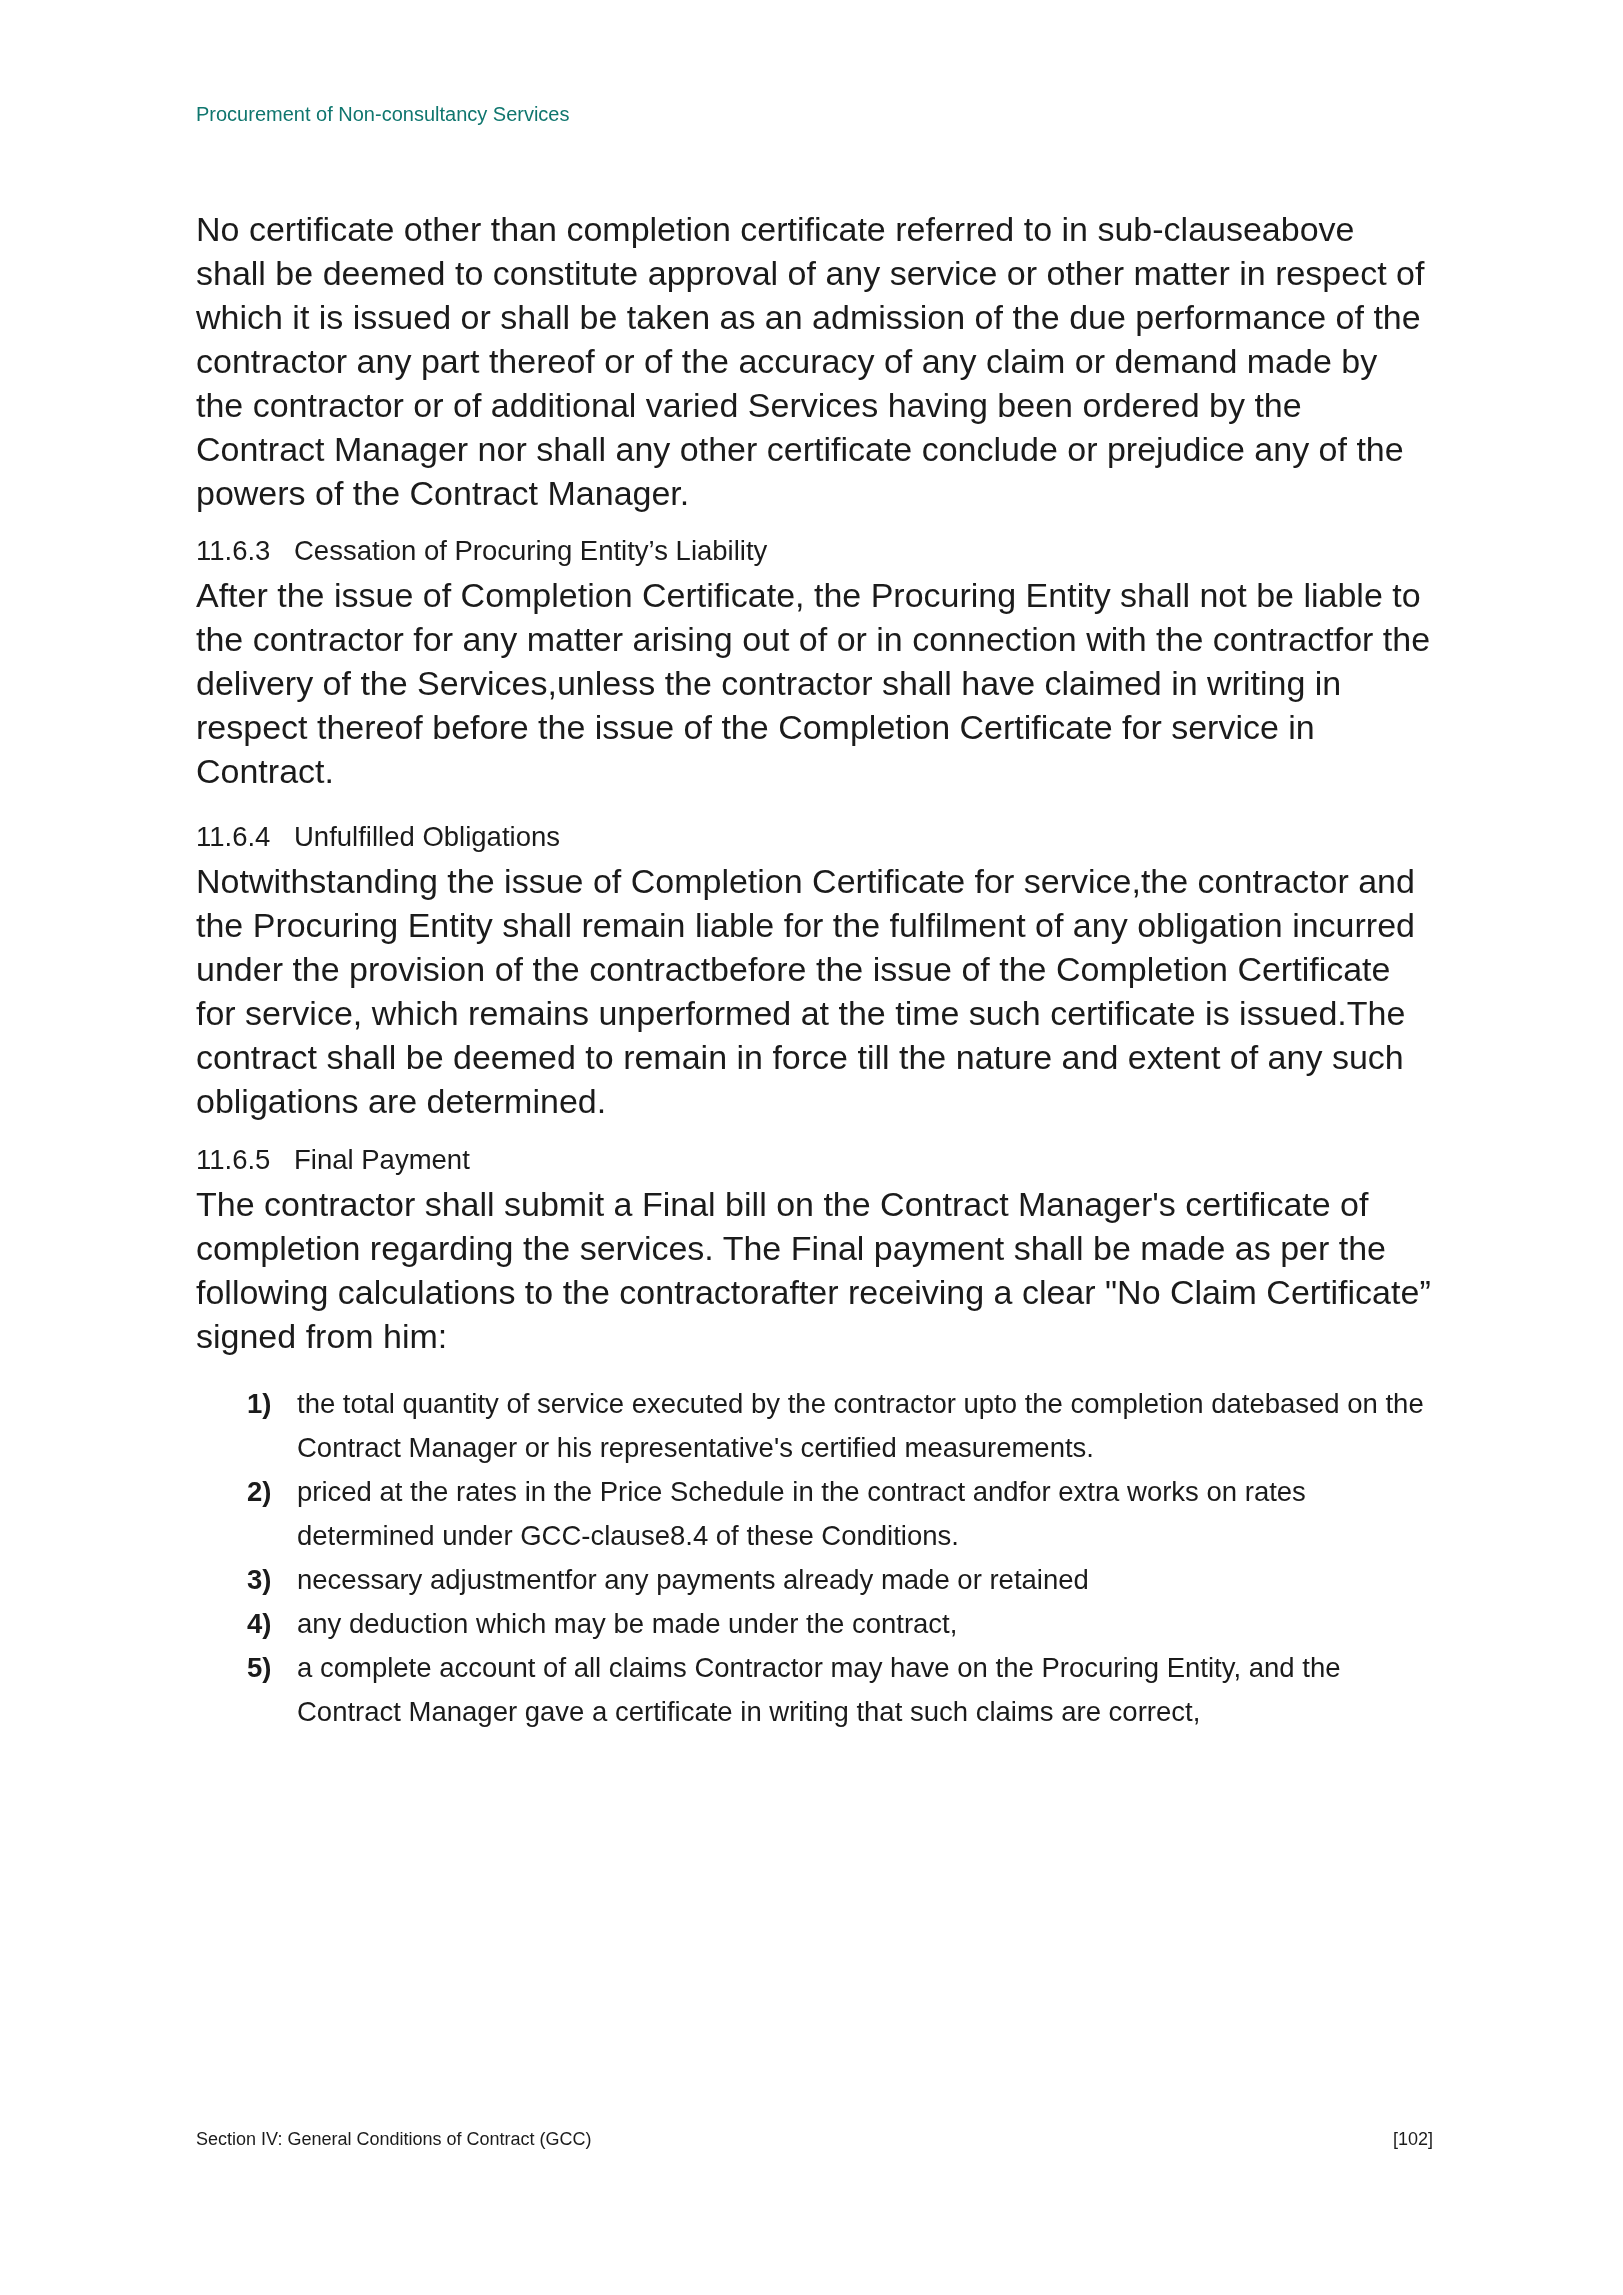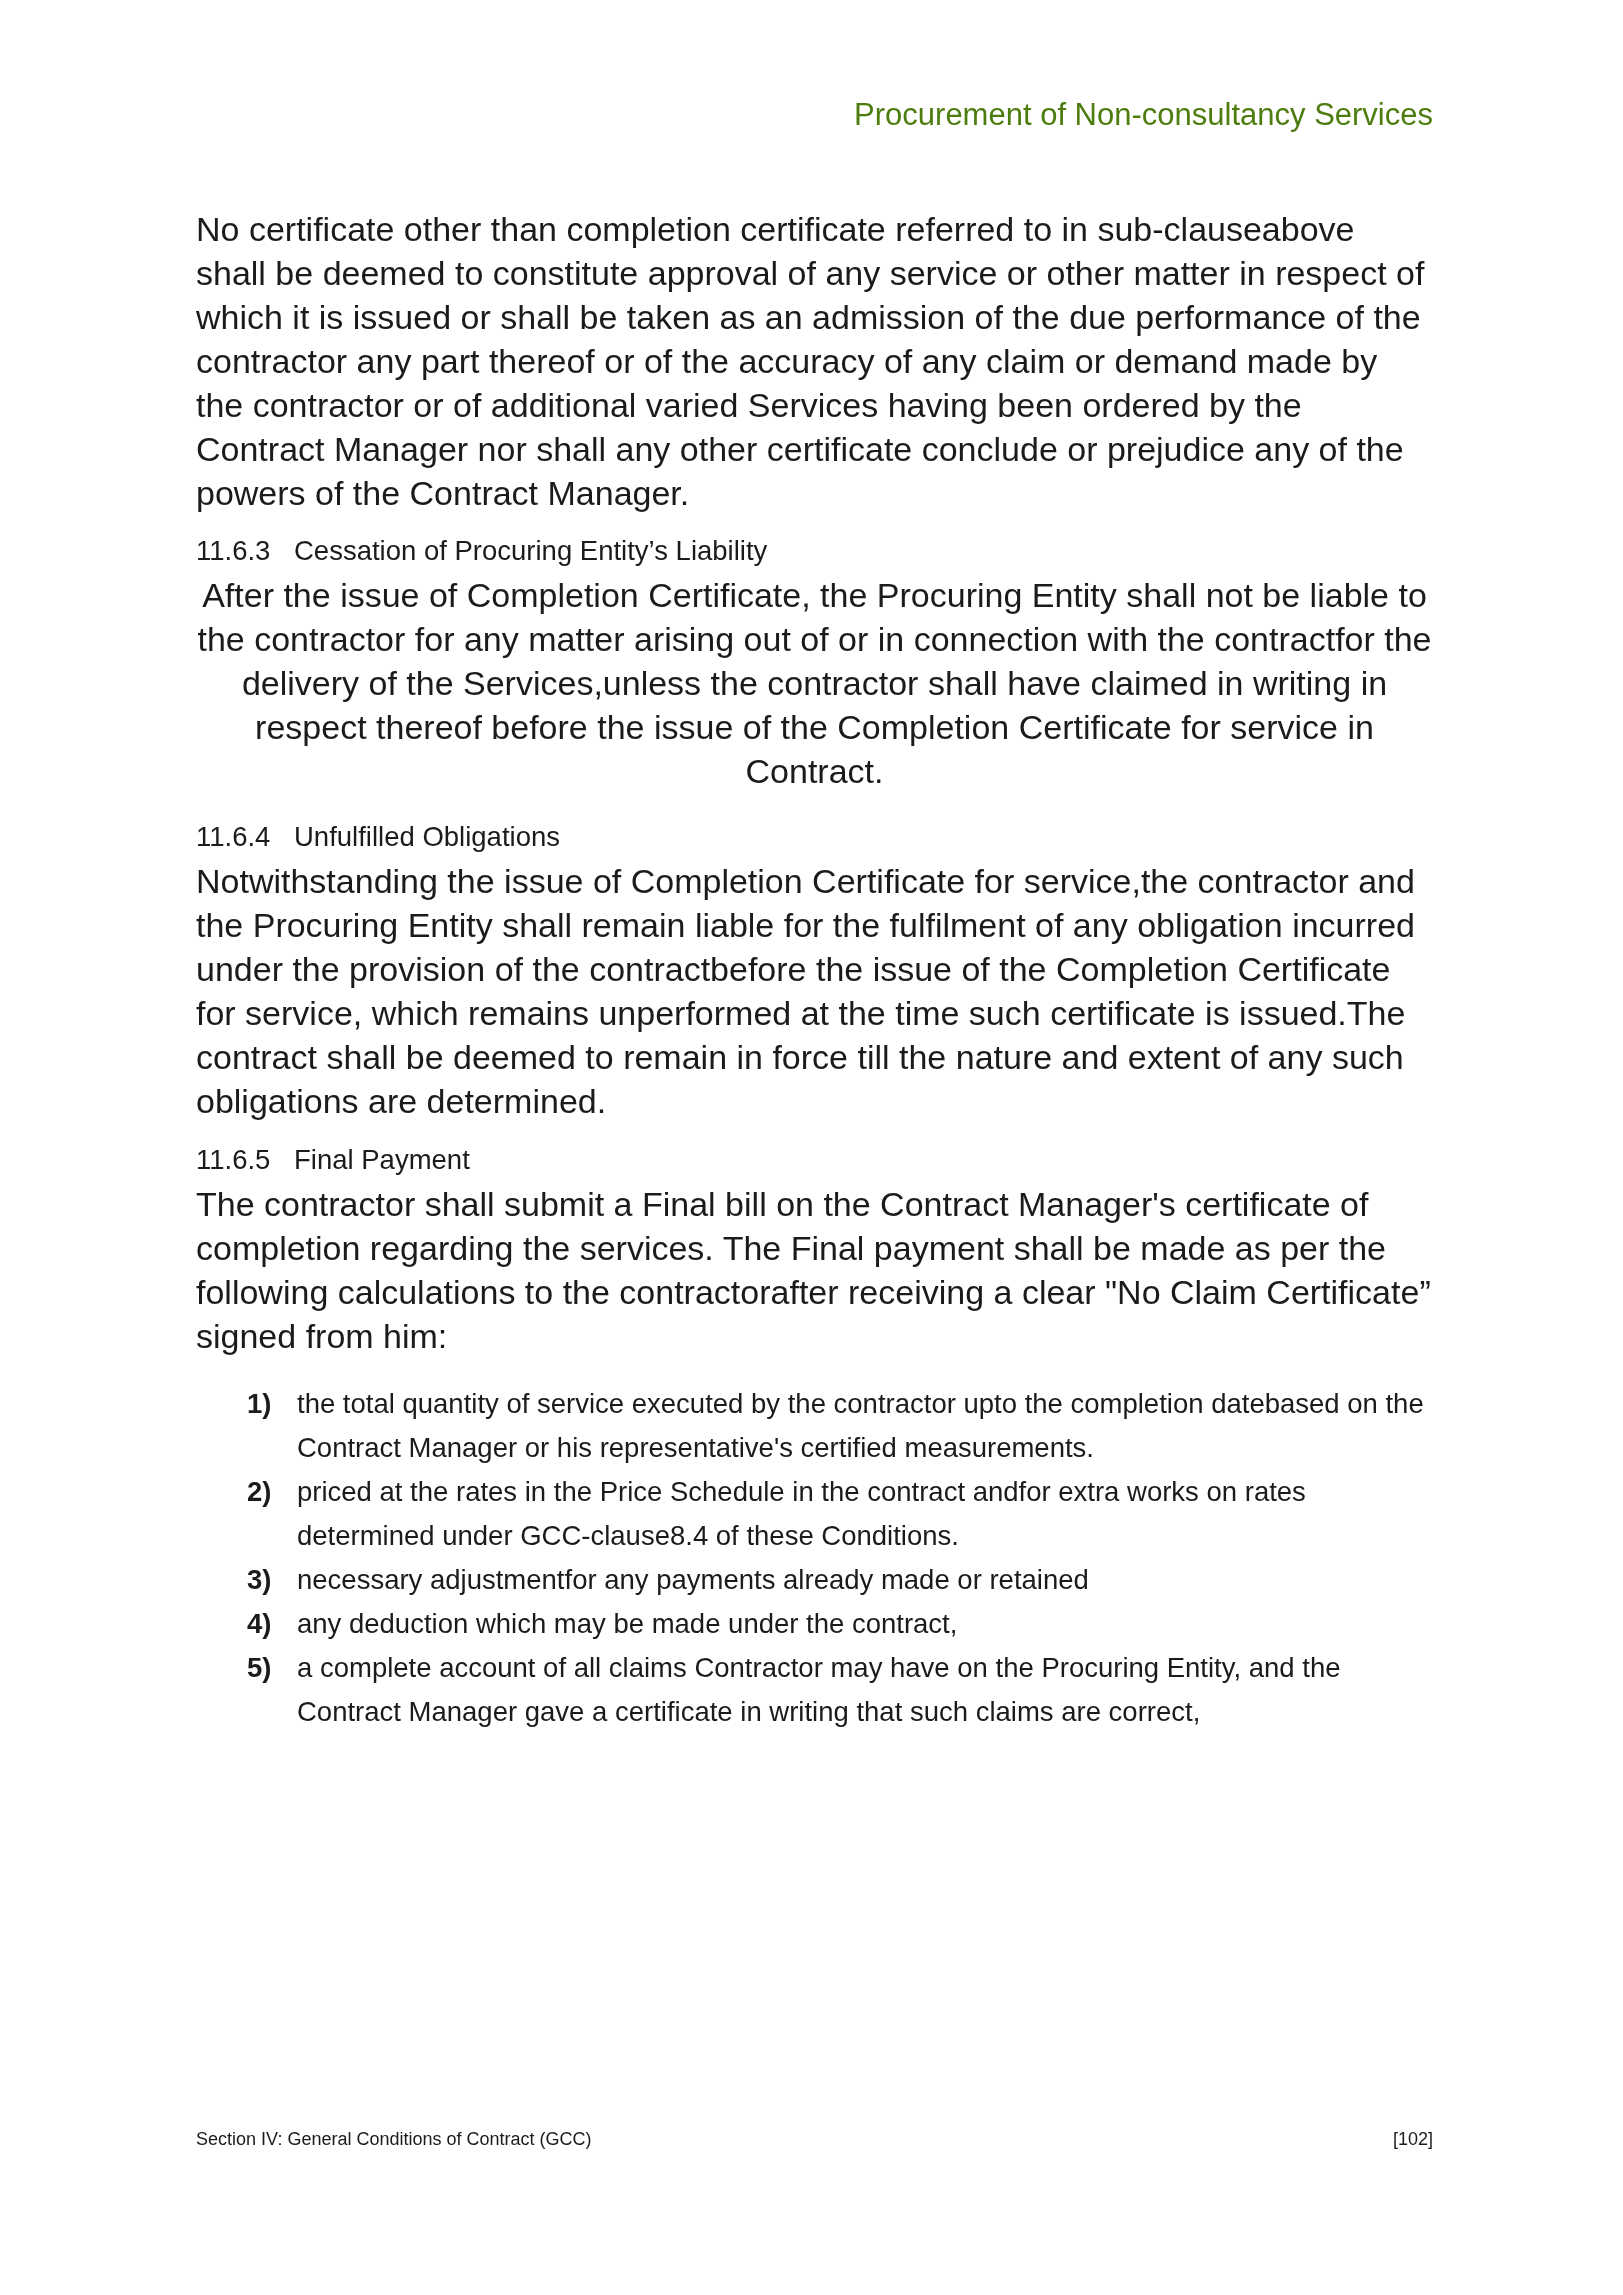--- a/index.html
+++ b/index.html
@@ -10,24 +10,24 @@
     background: #ffffff;
     color: #1b1b1b;
     font-family: "Liberation Sans", sans-serif;
     overflow: hidden;
   }
   .header {
     position: absolute;
     top: 98px;
     left: 196px;
     right: 190px;
-    text-align: right;
-    font-size: 31px;
+    text-align: left;
+    font-size: 20px;
     line-height: 33px;
-    color: #4d7c0f;
+    color: #0f766e;
   }
   .content {
     position: absolute;
     top: 207px;
     left: 196px;
     right: 190px;
   }
   .content p {
     margin: 0;
     font-size: 34px;
@@ -37,21 +37,21 @@
     margin: 0;
     font-size: 27.5px;
     line-height: 44px;
     font-weight: 400;
   }
   .sec-heading .sec-num {
     display: inline-block;
     min-width: 98px;
   }
   .mt-h1 { margin-top: 14.4px; }
-  .mt-p1 { margin-top: 26px; text-align: center; }
+  .mt-p1 { margin-top: 26px; }
   .mt-h2 { margin-top: 21.6px; }
   .mt-p2 { margin-top: 27px; }
   .mt-h3 { margin-top: 15px; }
   .mt-p3 { margin-top: 28px; }
   .num-list {
     margin: 23.6px 0 0 0;
     padding: 0;
     list-style: none;
   }
   .num-list li {

